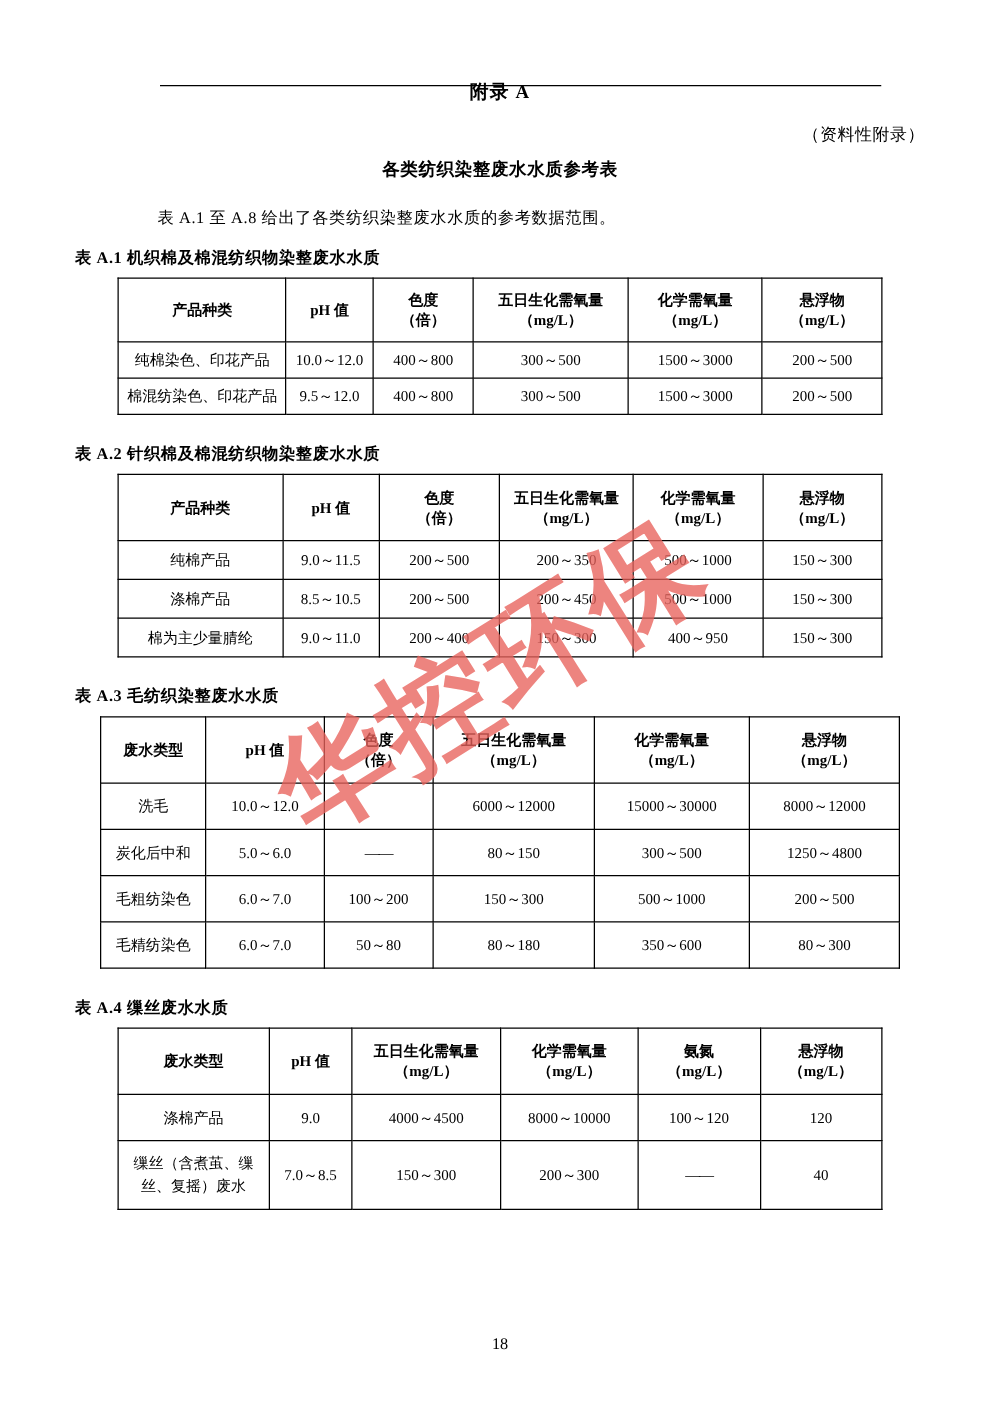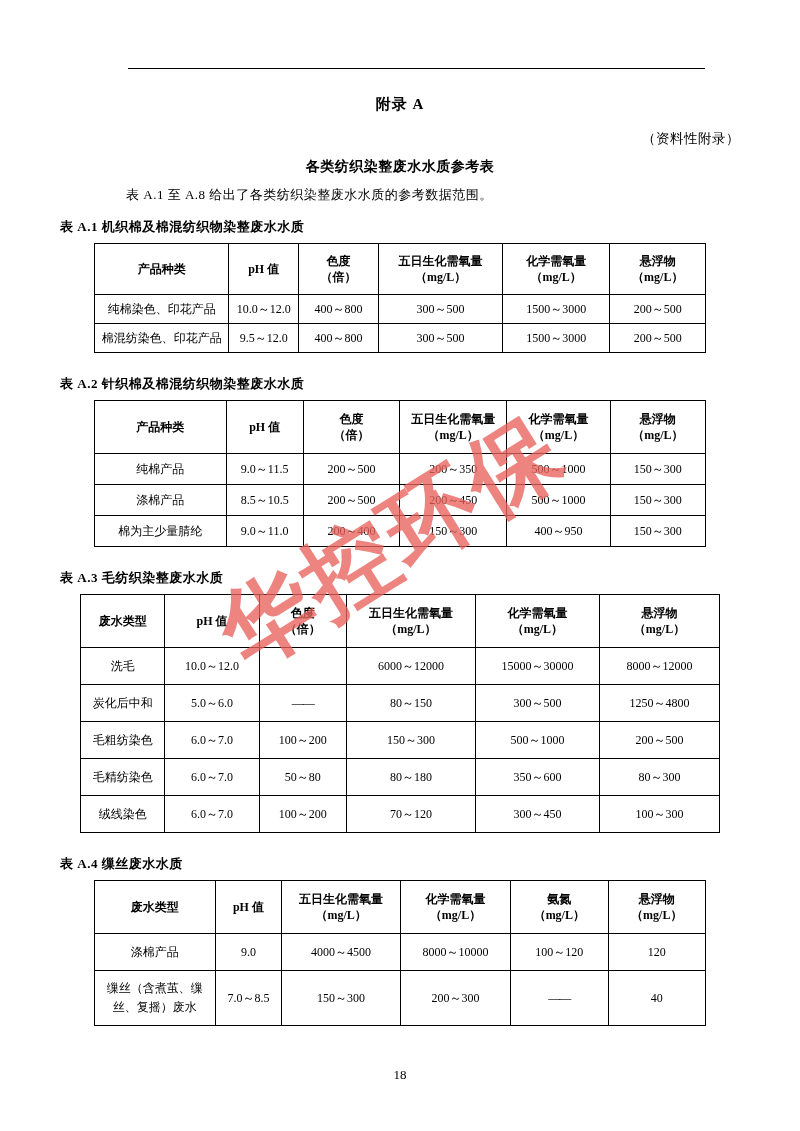--- a/index.html
+++ b/index.html
@@ -24,40 +24,40 @@
   }
   .header-rule {
     position: absolute;
     left: 128px;
     right: 95px;
     top: 68px;
     border-top: 1px solid #000;
     height: 0;
   }
   .content {
-    padding-top: 95px;
+    padding-top: 64px;
   }
   .appendix-title {
     text-align: center;
     font-size: 15px;
     font-weight: bold;
     margin: 0 0 16px 0;
     letter-spacing: 1px;
   }
   .appendix-sub {
     text-align: right;
     font-size: 13.5px;
     margin: 0 0 10px 0;
     letter-spacing: 0.5px;
   }
   .appendix-sub2 {
     text-align: center;
     font-size: 14px;
     font-weight: bold;
-    margin: 0 0 10px 0;
+    margin: 0 0 20px 0;
     letter-spacing: 0.5px;
   }
   .intro {
     font-size: 13px;
     margin: 0 0 14px 0;
     padding-left: 66px;
     letter-spacing: 0.5px;
   }
   .table-caption {
     text-align: left;
@@ -302,28 +302,20 @@
           <td>200～500</td>
         </tr>
         <tr>
           <td>毛精纺染色</td>
           <td>6.0～7.0</td>
           <td>50～80</td>
           <td>80～180</td>
           <td>350～600</td>
           <td>80～300</td>
         </tr>
-        <tr>
-          <td>绒线染色</td>
-          <td>6.0～7.0</td>
-          <td>100～200</td>
-          <td>70～120</td>
-          <td>300～450</td>
-          <td>100～300</td>
-        </tr>
       </tbody>
     </table>
 
     <div class="table-caption">表 A.4 缫丝废水水质</div>
     <table class="data t4">
       <thead>
         <tr>
           <td style="width:125px" class="two-line">
             <span>废水类型</span>
           </td>

